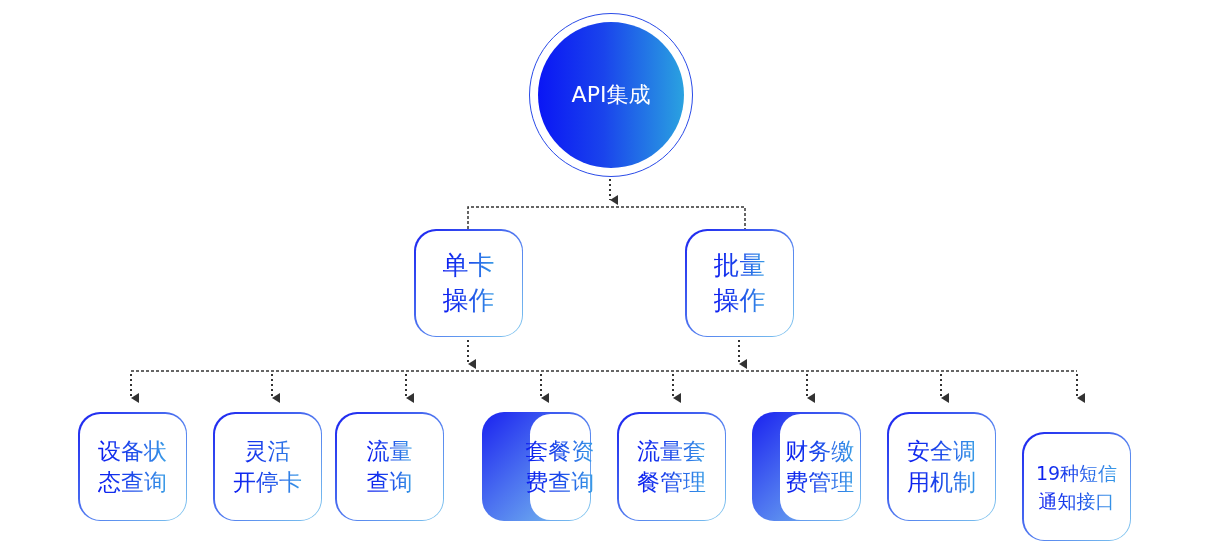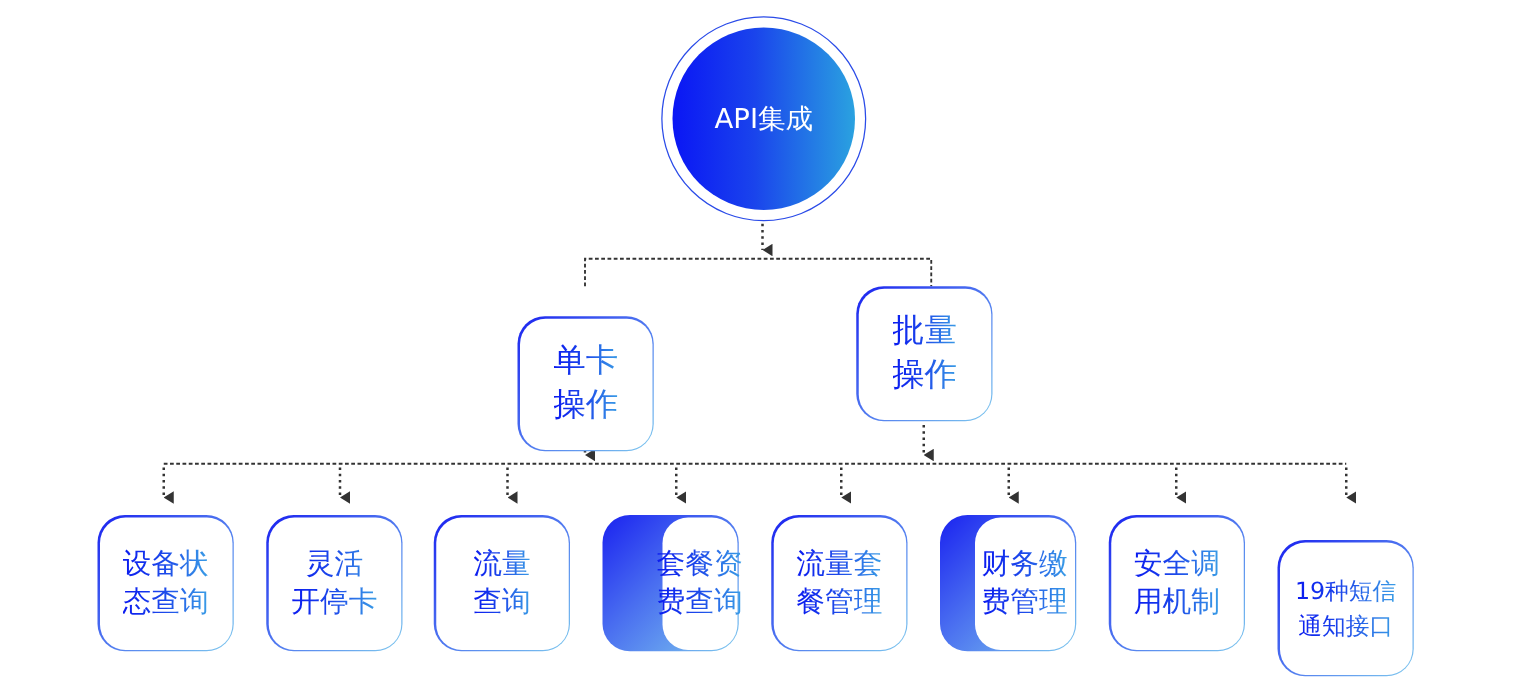--- a/index.html
+++ b/index.html
@@ -110,21 +110,21 @@
       <line x1="941" y1="374" x2="941" y2="398" stroke="#333" stroke-width="2" stroke-dasharray="2,3" marker-end="url(#arrow)"></line>
       <line x1="1077" y1="374" x2="1077" y2="398" stroke="#333" stroke-width="2" stroke-dasharray="2,3" marker-end="url(#arrow)"></line>
     </g>
 </svg>
 
 <div class="root-ring"></div>
 <div class="root-circle">
   <span class="root-label">API集成</span>
 </div>
 
-<div class="node mid" style="left:414px;margin-top:24px;">
+<div class="node mid" style="left:414px;">
   <div class="node-inner">
     <div class="node-text">
       <span class="line">单卡</span>
       <span class="line">操作</span>
     </div>
   </div>
 </div>
 
 <div class="node mid" style="left:685px;">
   <div class="node-inner">
@@ -146,21 +146,21 @@
 
 <div class="node leaf" style="left:213px;">
   <div class="node-inner">
     <div class="node-text">
       <span class="line">灵活</span>
       <span class="line">开停卡</span>
     </div>
   </div>
 </div>
 
-<div class="node leaf" style="left:347px;">
+<div class="node leaf" style="left:335px;">
   <div class="node-inner">
     <div class="node-text">
       <span class="line">流量</span>
       <span class="line">查询</span>
     </div>
   </div>
 </div>
 
 <div class="node leaf" style="left:482px;padding-left:48px;">
   <div class="node-inner">

